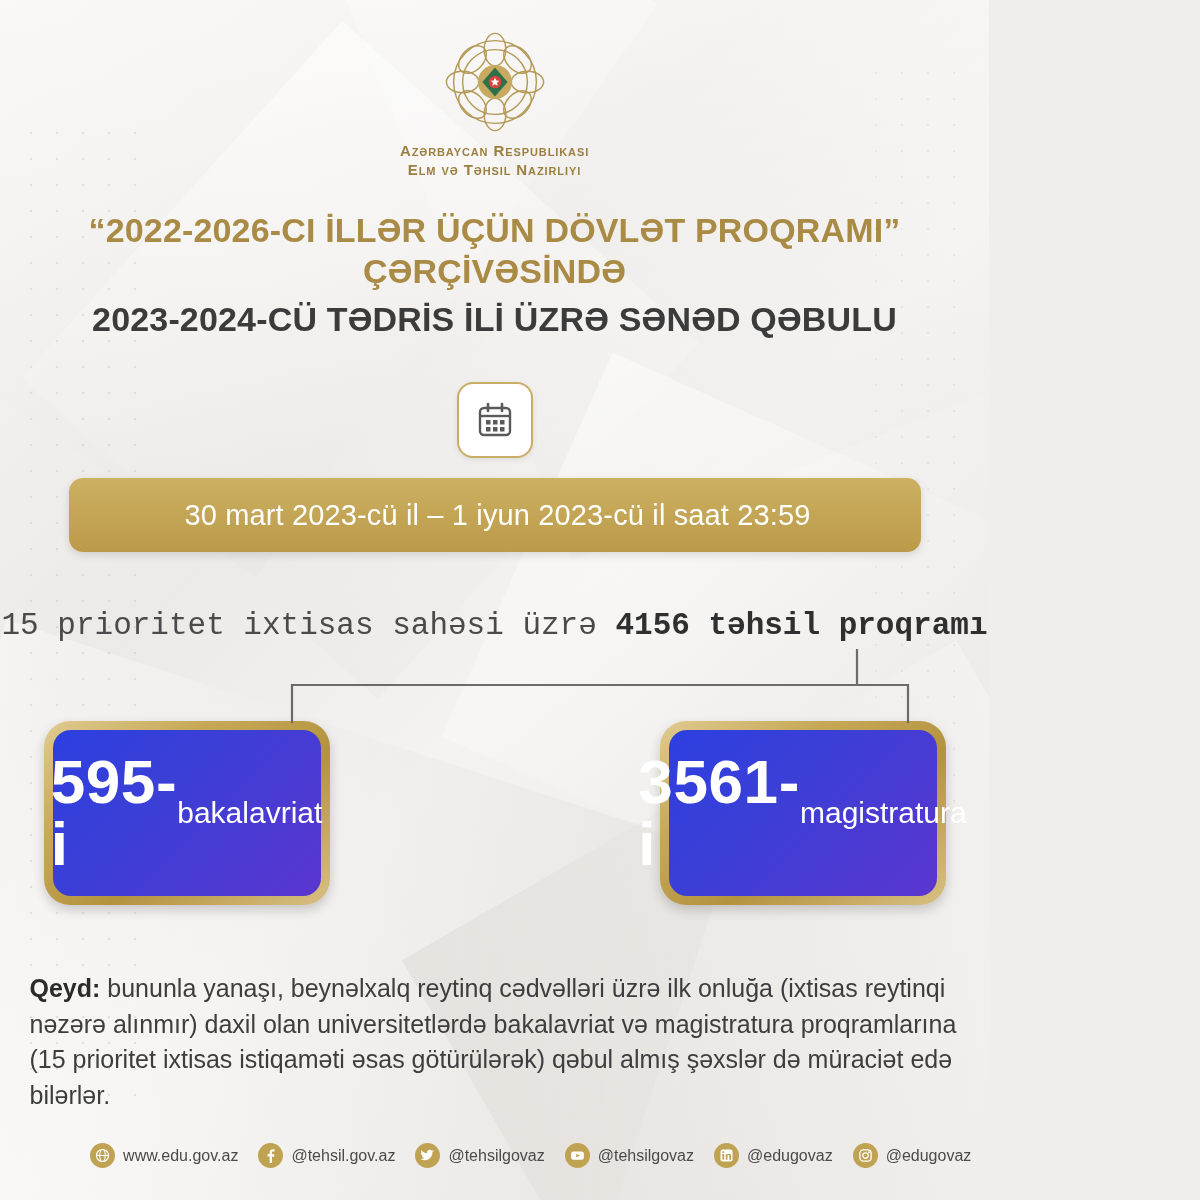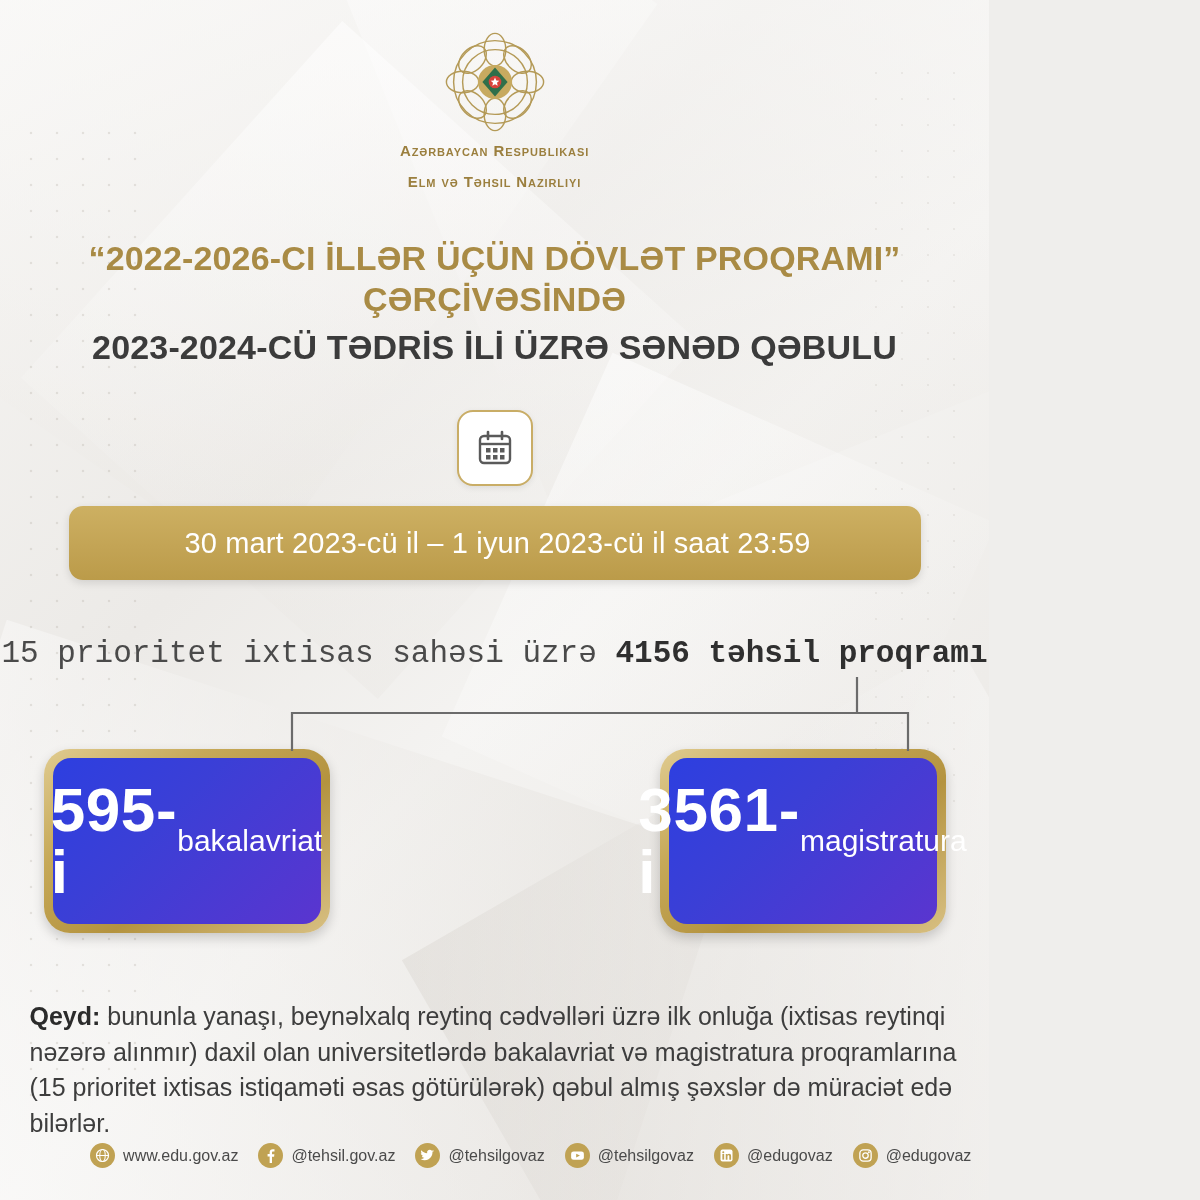--- a/index.html
+++ b/index.html
@@ -109,26 +109,26 @@
     font-size: 15px;
     font-weight: 700;
     font-variant: small-caps;
     letter-spacing: .06em;
   }
   .ministry .l2 {
     font-size: 15px;
     font-weight: 700;
     font-variant: small-caps;
     letter-spacing: .06em;
-    margin-top: 14px;
+    margin-top: 2px;
   }
 
   
   .title-block {
-    margin-top: 48px;
+    margin-top: 32px;
     text-align: center;
     padding: 0 60px;
   }
   .title-1 {
     font-size: 34px;
     font-weight: 800;
     color: #a98b45;
     letter-spacing: .005em;
     line-height: 1.22;
   }

